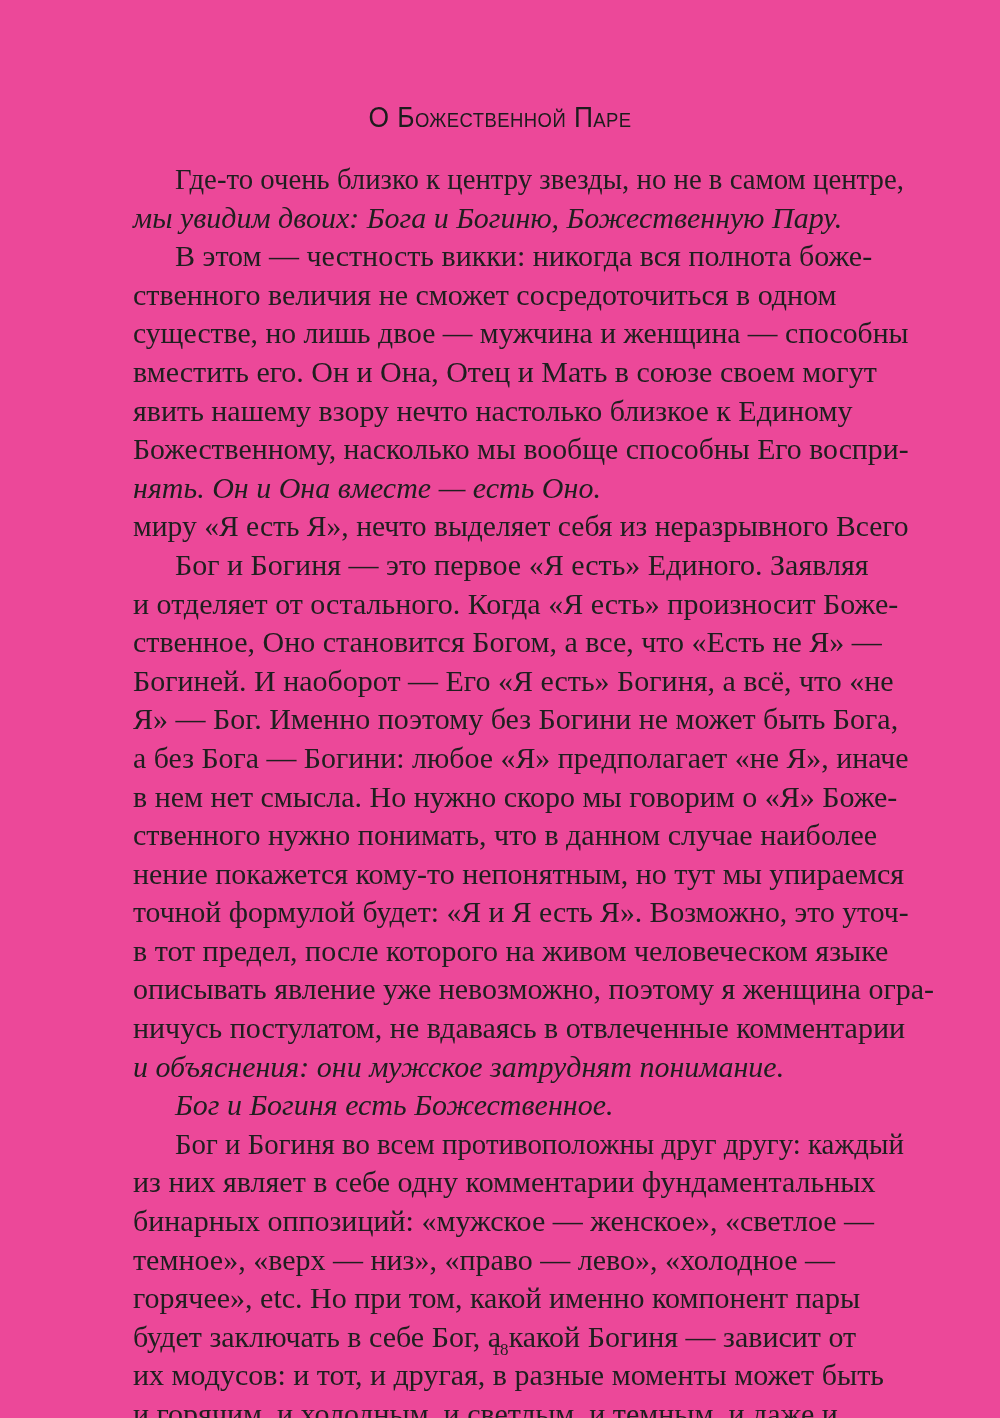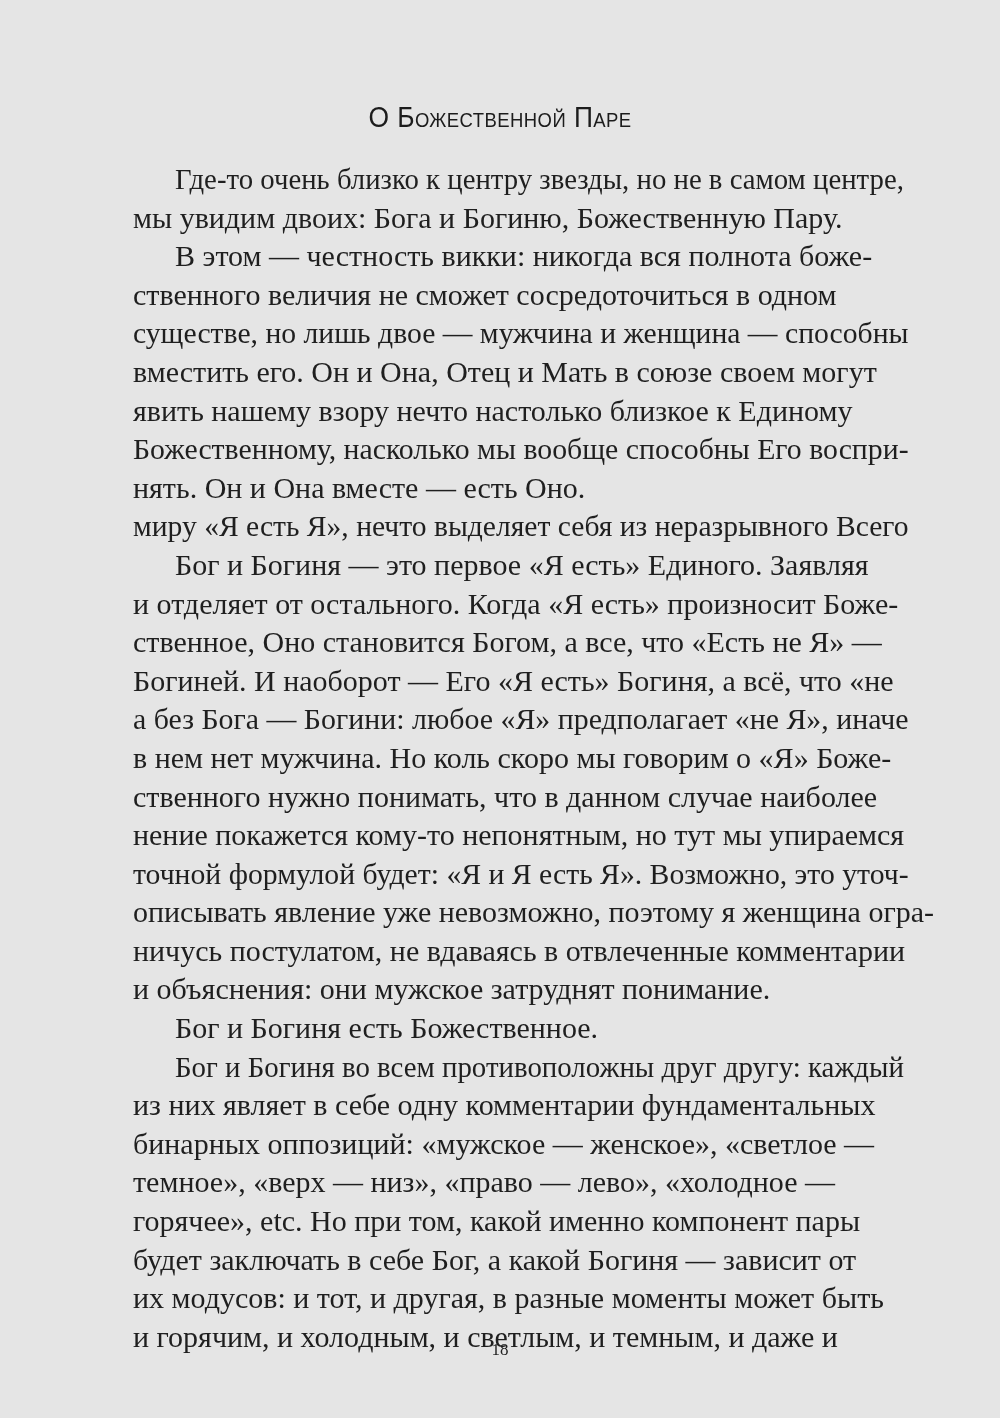--- a/index.html
+++ b/index.html
@@ -1,38 +1,38 @@
 <!DOCTYPE html>
 <html><head>
 <meta charset="utf-8">
 <style>
   html, body { margin: 0; padding: 0; background: #ffffff; }
   body { width: 1000px; height: 1418px; position: relative; overflow: hidden; }
   .page {
     position: absolute; left: 0; top: 0; width: 1000px; height: 1418px;
-    background: #e5e5e5; color: #1f1f1f;
+    background: #ec4899; color: #1f1f1f;
     font-family: "Liberation Serif", "DejaVu Serif", serif;
   }
   .title {
     position: absolute; top: 100px; left: 0; width: 1000px;
     text-align: center; font-family: "Liberation Sans", "DejaVu Sans", sans-serif;
     font-size: 30px; letter-spacing: 0.5px; color: #1c1c1c;
     font-variant: small-caps; transform: scaleX(0.88); transform-origin: center;
   }
   .body-text {
     position: absolute; top: 160px; left: 133px; width: 698px;
   }
   .line {
     height: 38.6px; line-height: 38.6px; font-size: 30px;
     white-space: nowrap; text-align: justify; text-align-last: justify;
     font-stretch: condensed; overflow: visible;
   }
   .line .t { display: inline-block; width: 100%; text-align: justify; text-align-last: justify; }
   .line.indent .t { width: calc(100% - 42px); margin-left: 42px; }
-  .line.last .t { text-align-last: left; }
+  .line.last .t { text-align-last: left; font-style: italic; }
   .page-number {
     position: absolute; top: 1340px; left: 0; width: 1000px; text-align: center;
     font-size: 17px; color: #222;
   }
 </style>
 </head>
 <body>
 
 <div class="page">
   <div class="title">О Божественной Паре</div>
@@ -44,25 +44,27 @@
       <div class="line"><span class="t" style="width: 705.469px; transform: scaleX(0.989413); transform-origin: left center;">существе, но лишь двое — мужчина и женщина — способны</span></div>
       <div class="line"><span class="t">вместить его. Он и Она, Отец и Мать в союзе своем могут</span></div>
       <div class="line"><span class="t">явить нашему взору нечто настолько близкое к Единому</span></div>
       <div class="line"><span class="t" style="width: 703.234px; transform: scaleX(0.992557); transform-origin: left center;">Божественному, насколько мы вообще способны Его воспри-</span></div>
       <div class="line last"><span class="t">нять. Он и Она вместе — есть Оно.</span></div>
       <div class="line"><span class="t" style="width: 707.953px; transform: scaleX(0.985941); transform-origin: left center;">миру «Я есть Я», нечто выделяет себя из неразрывного Всего</span></div>
       <div class="line indent"><span class="t">Бог и Богиня — это первое «Я есть» Единого. Заявляя</span></div>
       <div class="line"><span class="t">и отделяет от остального. Когда «Я есть» произносит Боже-</span></div>
       <div class="line"><span class="t">ственное, Оно становится Богом, а все, что «Есть не Я» —</span></div>
       <div class="line"><span class="t">Богиней. И наоборот — Его «Я есть» Богиня, а всё, что «не</span></div>
+      <div class="line"><span class="t">Я» — Бог. Именно поэтому без Богини не может быть Бога,</span></div>
       <div class="line"><span class="t" style="width: 700.812px; transform: scaleX(0.995987); transform-origin: left center;">а без Бога — Богини: любое «Я» предполагает «не Я», иначе</span></div>
-      <div class="line"><span class="t">в нем нет мужчина. Но коль скоро мы говорим о «Я» Боже-</span></div>
+      <div class="line"><span class="t">в нем нет смысла. Но нужно скоро мы говорим о «Я» Боже-</span></div>
       <div class="line"><span class="t">ственного нужно понимать, что в данном случае наиболее</span></div>
       <div class="line"><span class="t">нение покажется кому-то непонятным, но тут мы упираемся</span></div>
       <div class="line"><span class="t" style="width: 705.047px; transform: scaleX(0.990005); transform-origin: left center;">точной формулой будет: «Я и Я есть Я». Возможно, это уточ-</span></div>
+      <div class="line"><span class="t">в тот предел, после которого на живом человеческом языке</span></div>
       <div class="line"><span class="t">описывать явление уже невозможно, поэтому я женщина огра-</span></div>
       <div class="line"><span class="t">ничусь постулатом, не вдаваясь в отвлеченные комментарии</span></div>
       <div class="line last"><span class="t">и объяснения: они мужское затруднят понимание.</span></div>
       <div class="line indent last"><span class="t">Бог и Богиня есть Божественное.</span></div>
       <div class="line indent"><span class="t" style="width: 681.75px; transform: scaleX(0.96223); transform-origin: left center;">Бог и Богиня во всем противоположны друг другу: каждый</span></div>
       <div class="line"><span class="t">из них являет в себе одну комментарии фундаментальных</span></div>
       <div class="line"><span class="t">бинарных оппозиций: «мужское — женское», «светлое —</span></div>
       <div class="line"><span class="t">темное», «верх — низ», «право — лево», «холодное —</span></div>
       <div class="line"><span class="t">горячее», etc. Но при том, какой именно компонент пары</span></div>
       <div class="line"><span class="t">будет заключать в себе Бог, а какой Богиня — зависит от</span></div>

